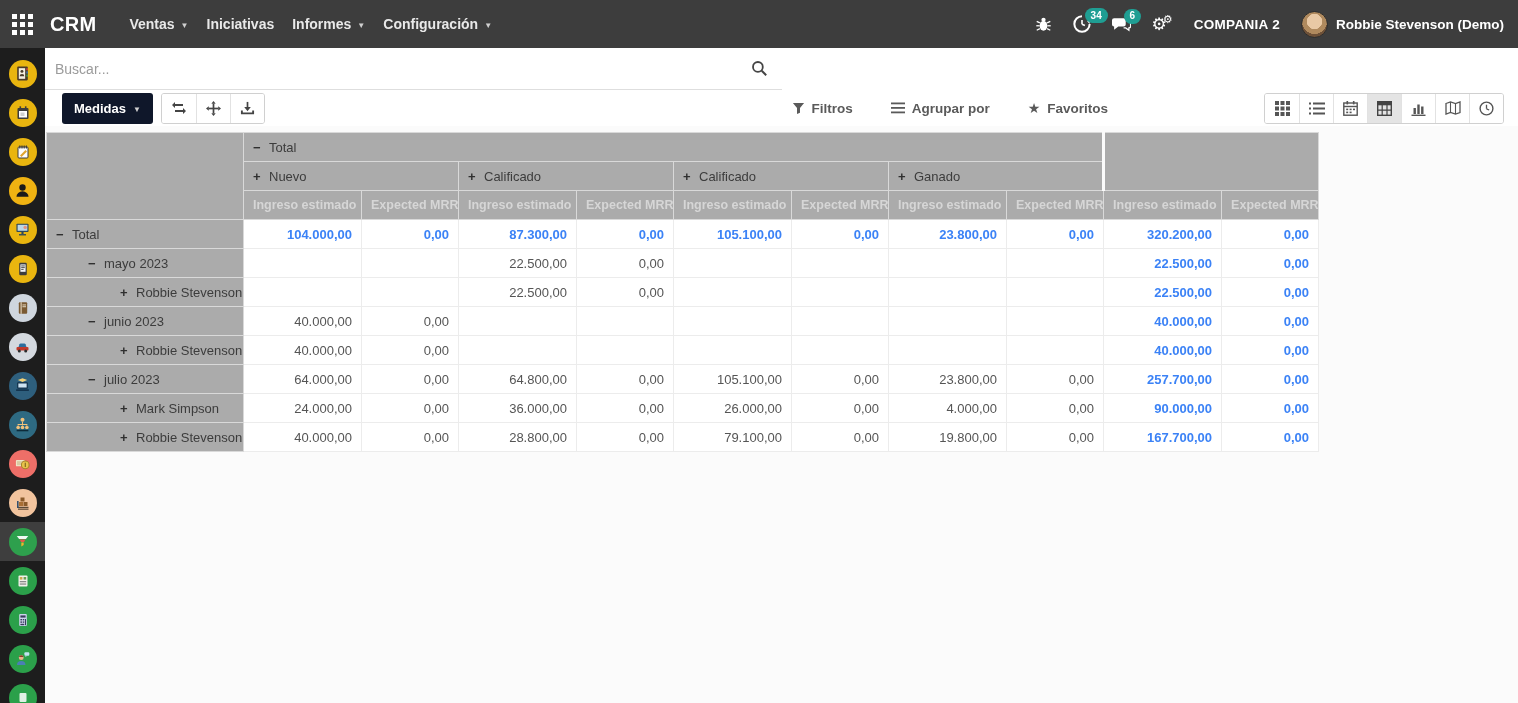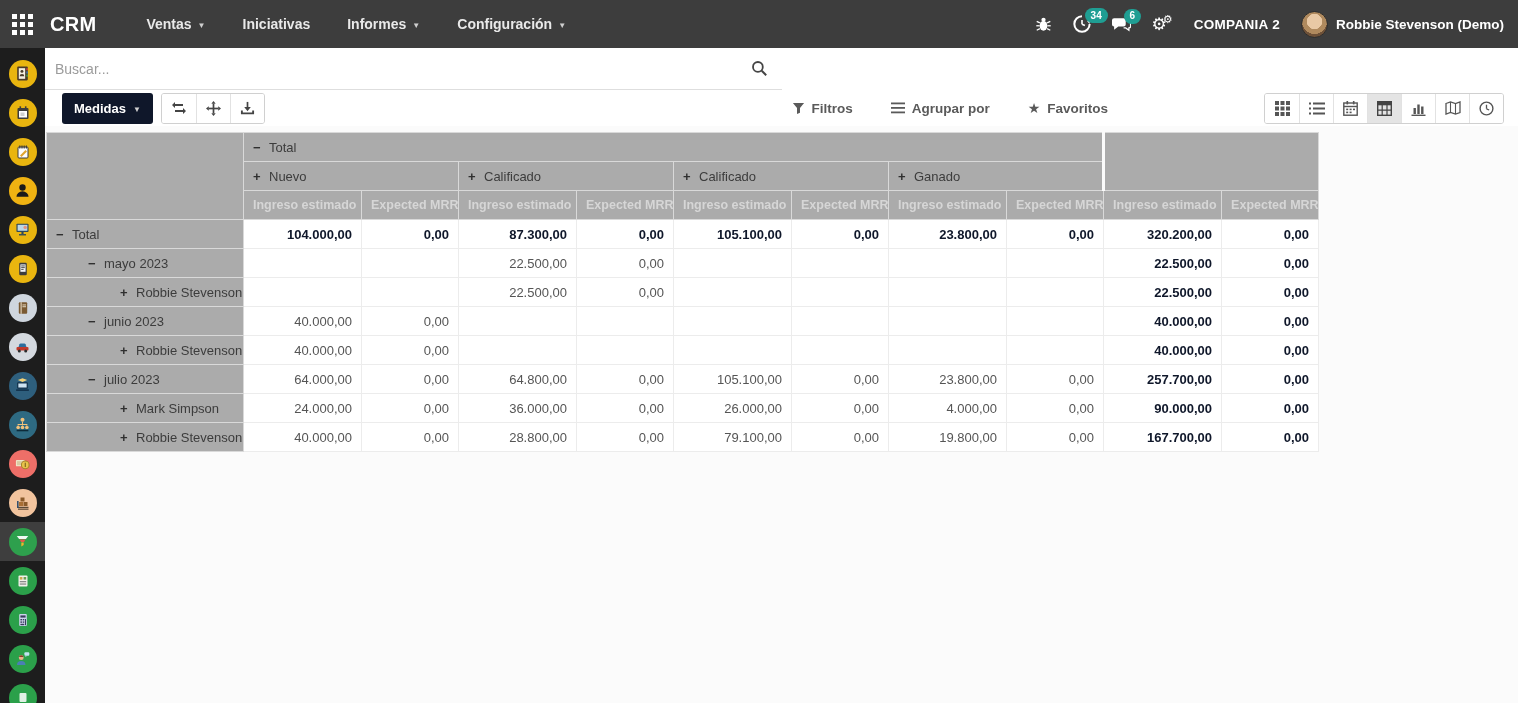--- a/index.html
+++ b/index.html
@@ -3,21 +3,21 @@
 <meta charset="utf-8">
 <style>
   * { margin:0; padding:0; box-sizing:border-box; }
   html,body { width:1518px; height:703px; overflow:hidden; }
   body { font-family:"Liberation Sans","DejaVu Sans",sans-serif; background:#fbfbfb; display:flex; flex-direction:column; }
 
   
   .topbar { height:48px; background:#3d3d3d; color:#fff; display:flex; align-items:center; flex-shrink:0; }
   .apps-grid-btn { width:45px; height:48px; display:flex; align-items:center; justify-content:center; cursor:pointer; }
   .brand { font-size:20px; font-weight:700; margin-left:5px; letter-spacing:.3px; }
-  .menus { display:flex; align-items:flex-start; gap:37px; margin-left:50px; }
+  .menus { display:flex; align-items:flex-start; gap:18px; margin-left:33px; }
   .menu-item { font-size:14px; color:#e9e9e9; cursor:pointer; display:flex; align-items:center; gap:6px; font-weight:600; }
   .caret { font-size:8px; color:#cfcfcf; transform:translateY(1px); }
   .systray { margin-left:auto; display:flex; align-items:center; gap:21px; padding-right:14px; }
   .tray-btn { position:relative; display:flex; align-items:center; cursor:pointer; }
   .badge { position:absolute; top:-7px; left:12px; background:#1f9e93; color:#fff; font-size:10px; font-weight:700; padding:1.5px 6px; border-radius:9px; line-height:1.2; }
   .company { font-size:13.5px; font-weight:700; letter-spacing:.3px; cursor:pointer; }
   .userzone { display:flex; align-items:center; gap:8px; cursor:pointer;justify-content:flex-end; }
   .avatar { width:27px; height:27px; border-radius:50%; background:radial-gradient(circle at 50% 38%, #e9c9a5 0 38%, #b08a5e 39% 62%, #6e5138 63% 100%); border:1px solid #2d2d2d; }
   .username { font-size:13.5px; font-weight:700; }
   .gear-char { font-size:17px; line-height:1; color:#fff; }
@@ -57,21 +57,21 @@
   table.pivot { border-collapse:collapse; table-layout:fixed; width:1272px; font-size:13px; }
   .pivot th, .pivot td { height:29px; padding:0 9px; overflow:hidden; white-space:nowrap; }
   .pivot thead th, .pivot tbody th { background:#ababab; border:1px solid #d9d9d9; font-weight:400; color:#3c3c3c; text-align:left; }
   .pivot th.empty-grp { border-left:3px solid #fbfbfb; }
   .pivot th.measure { color:#d6d6d6; font-size:12.5px; font-weight:600; }
   .tog { font-weight:700; margin-right:7px; color:#2f2f2f; display:inline-block; width:9px; }
   .pivot tbody th.lv0 { padding-left:9px; }
   .pivot tbody th.lv1 { padding-left:41px; }
   .pivot tbody th.lv2 { padding-left:73px;margin-left:36px; }
   .pivot td.num { background:#fff; border:1px solid #ececec; text-align:right; color:#555; }
-  .pivot td.b { font-weight:700; color:#0f172a; }
+  .pivot td.b { font-weight:700; color:#3b82f6; }
   svg { display:block; }
 </style>
 </head>
 <body>
 
 <div class="topbar">
   <div class="apps-grid-btn">
     <svg width="21" height="21" viewBox="0 0 21 21">
         <g fill="#fff">
           <rect x="0" y="0" width="5" height="5"></rect>

